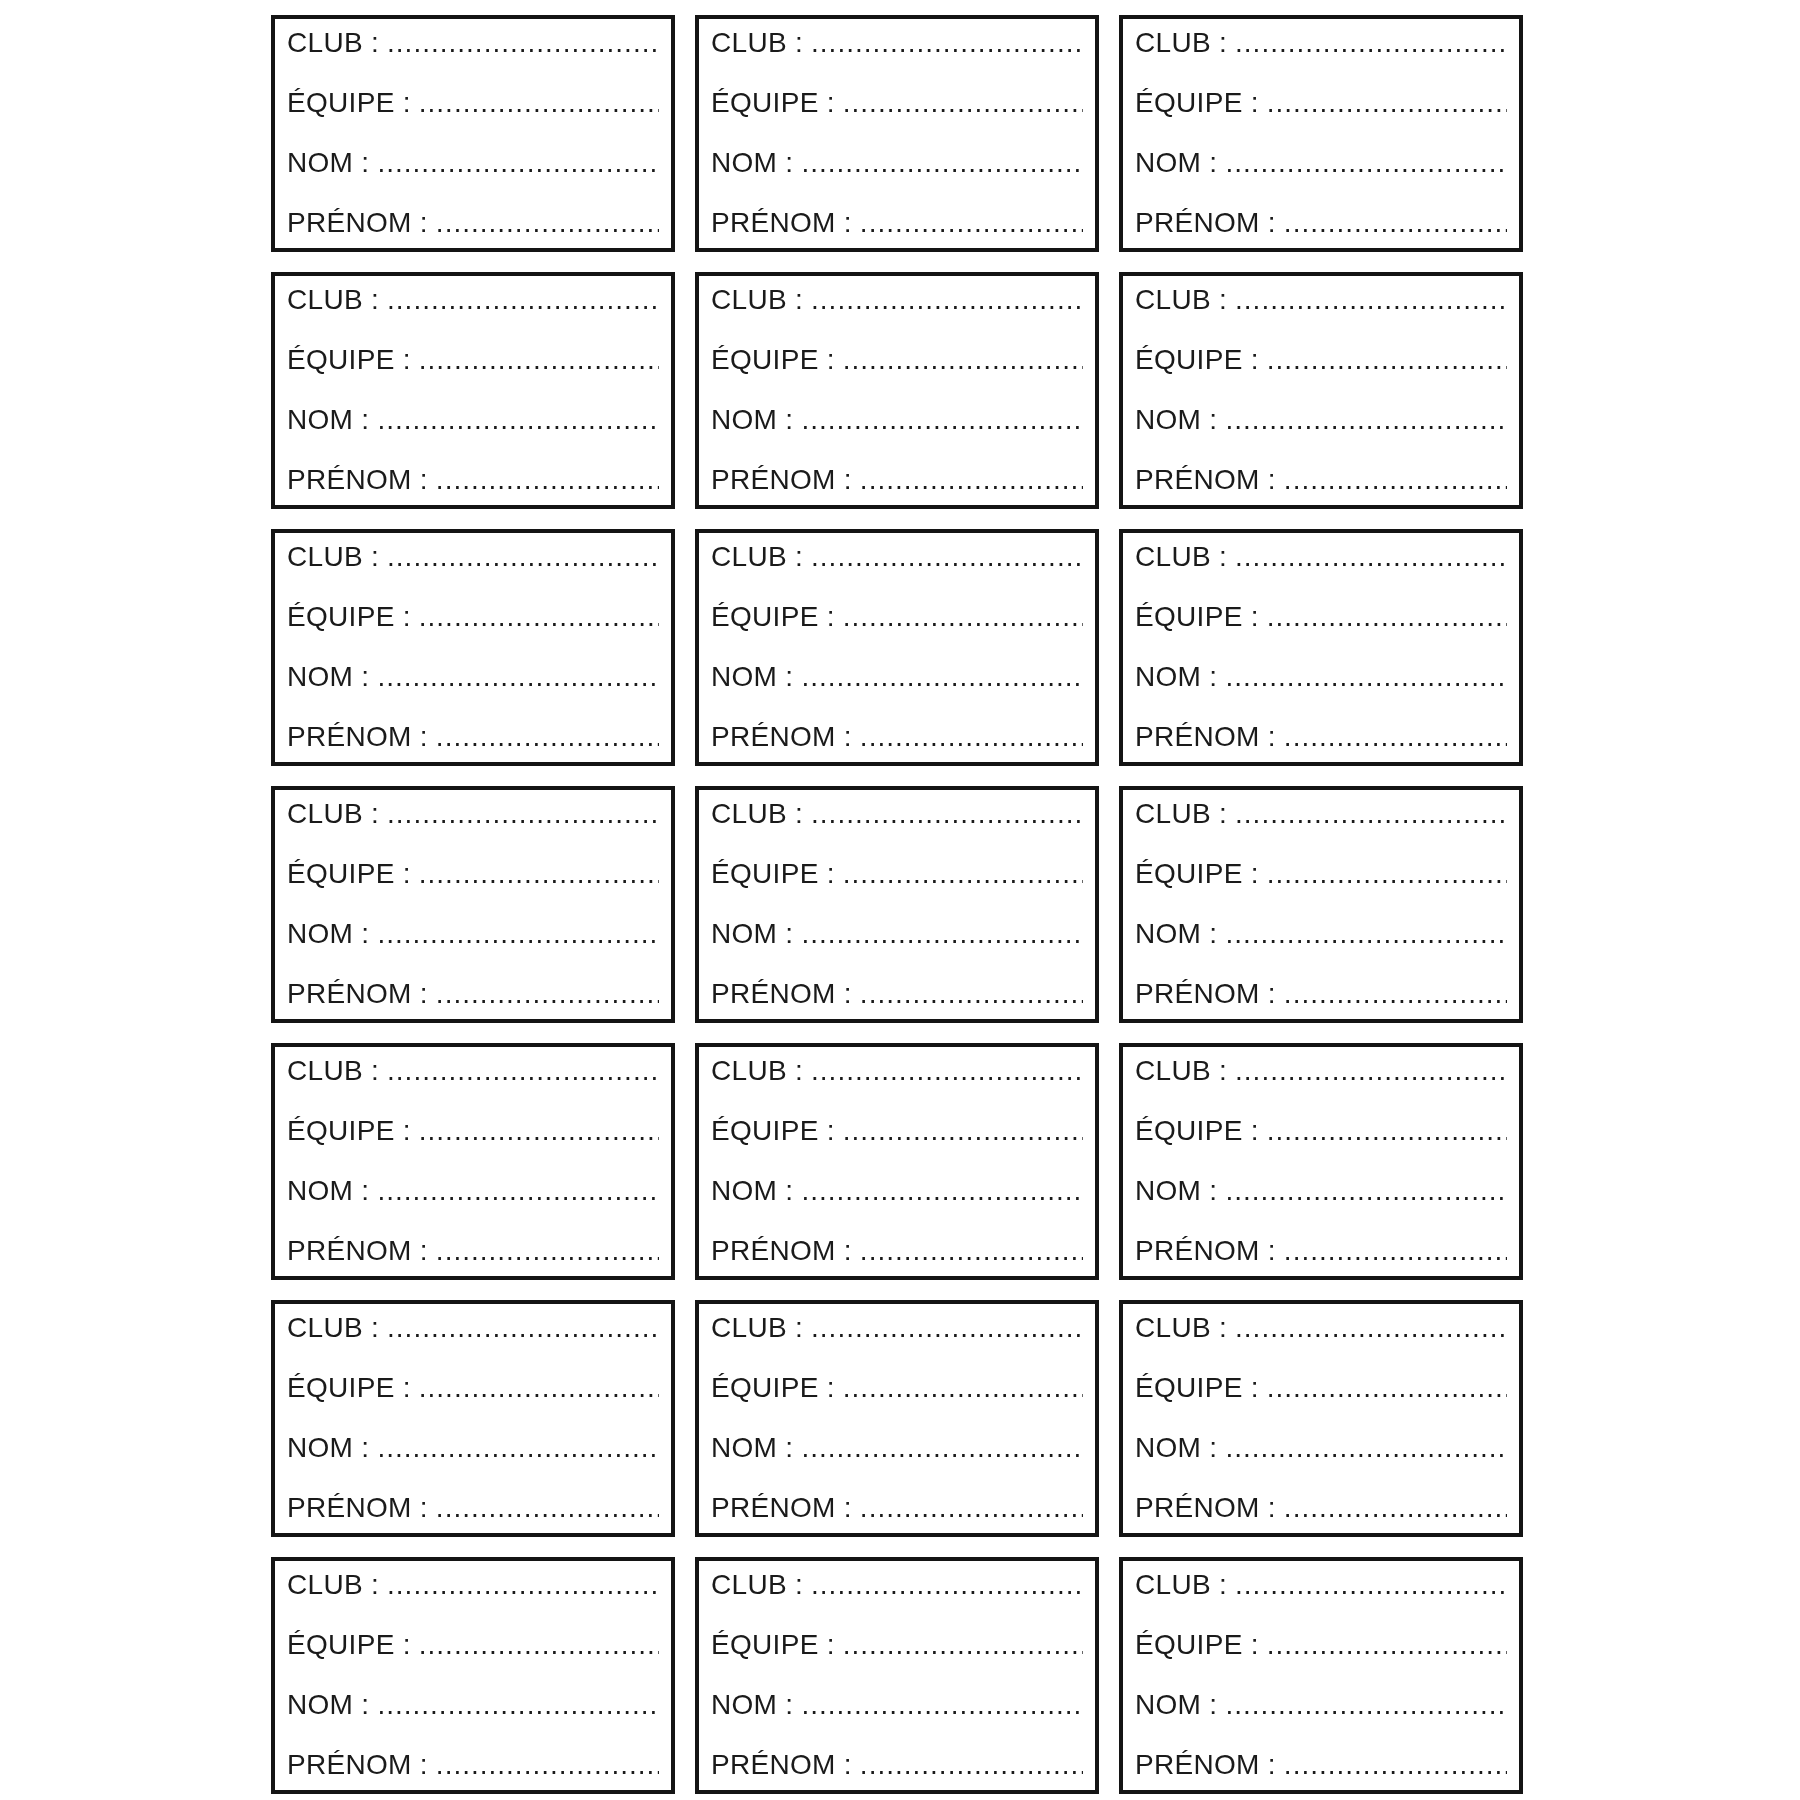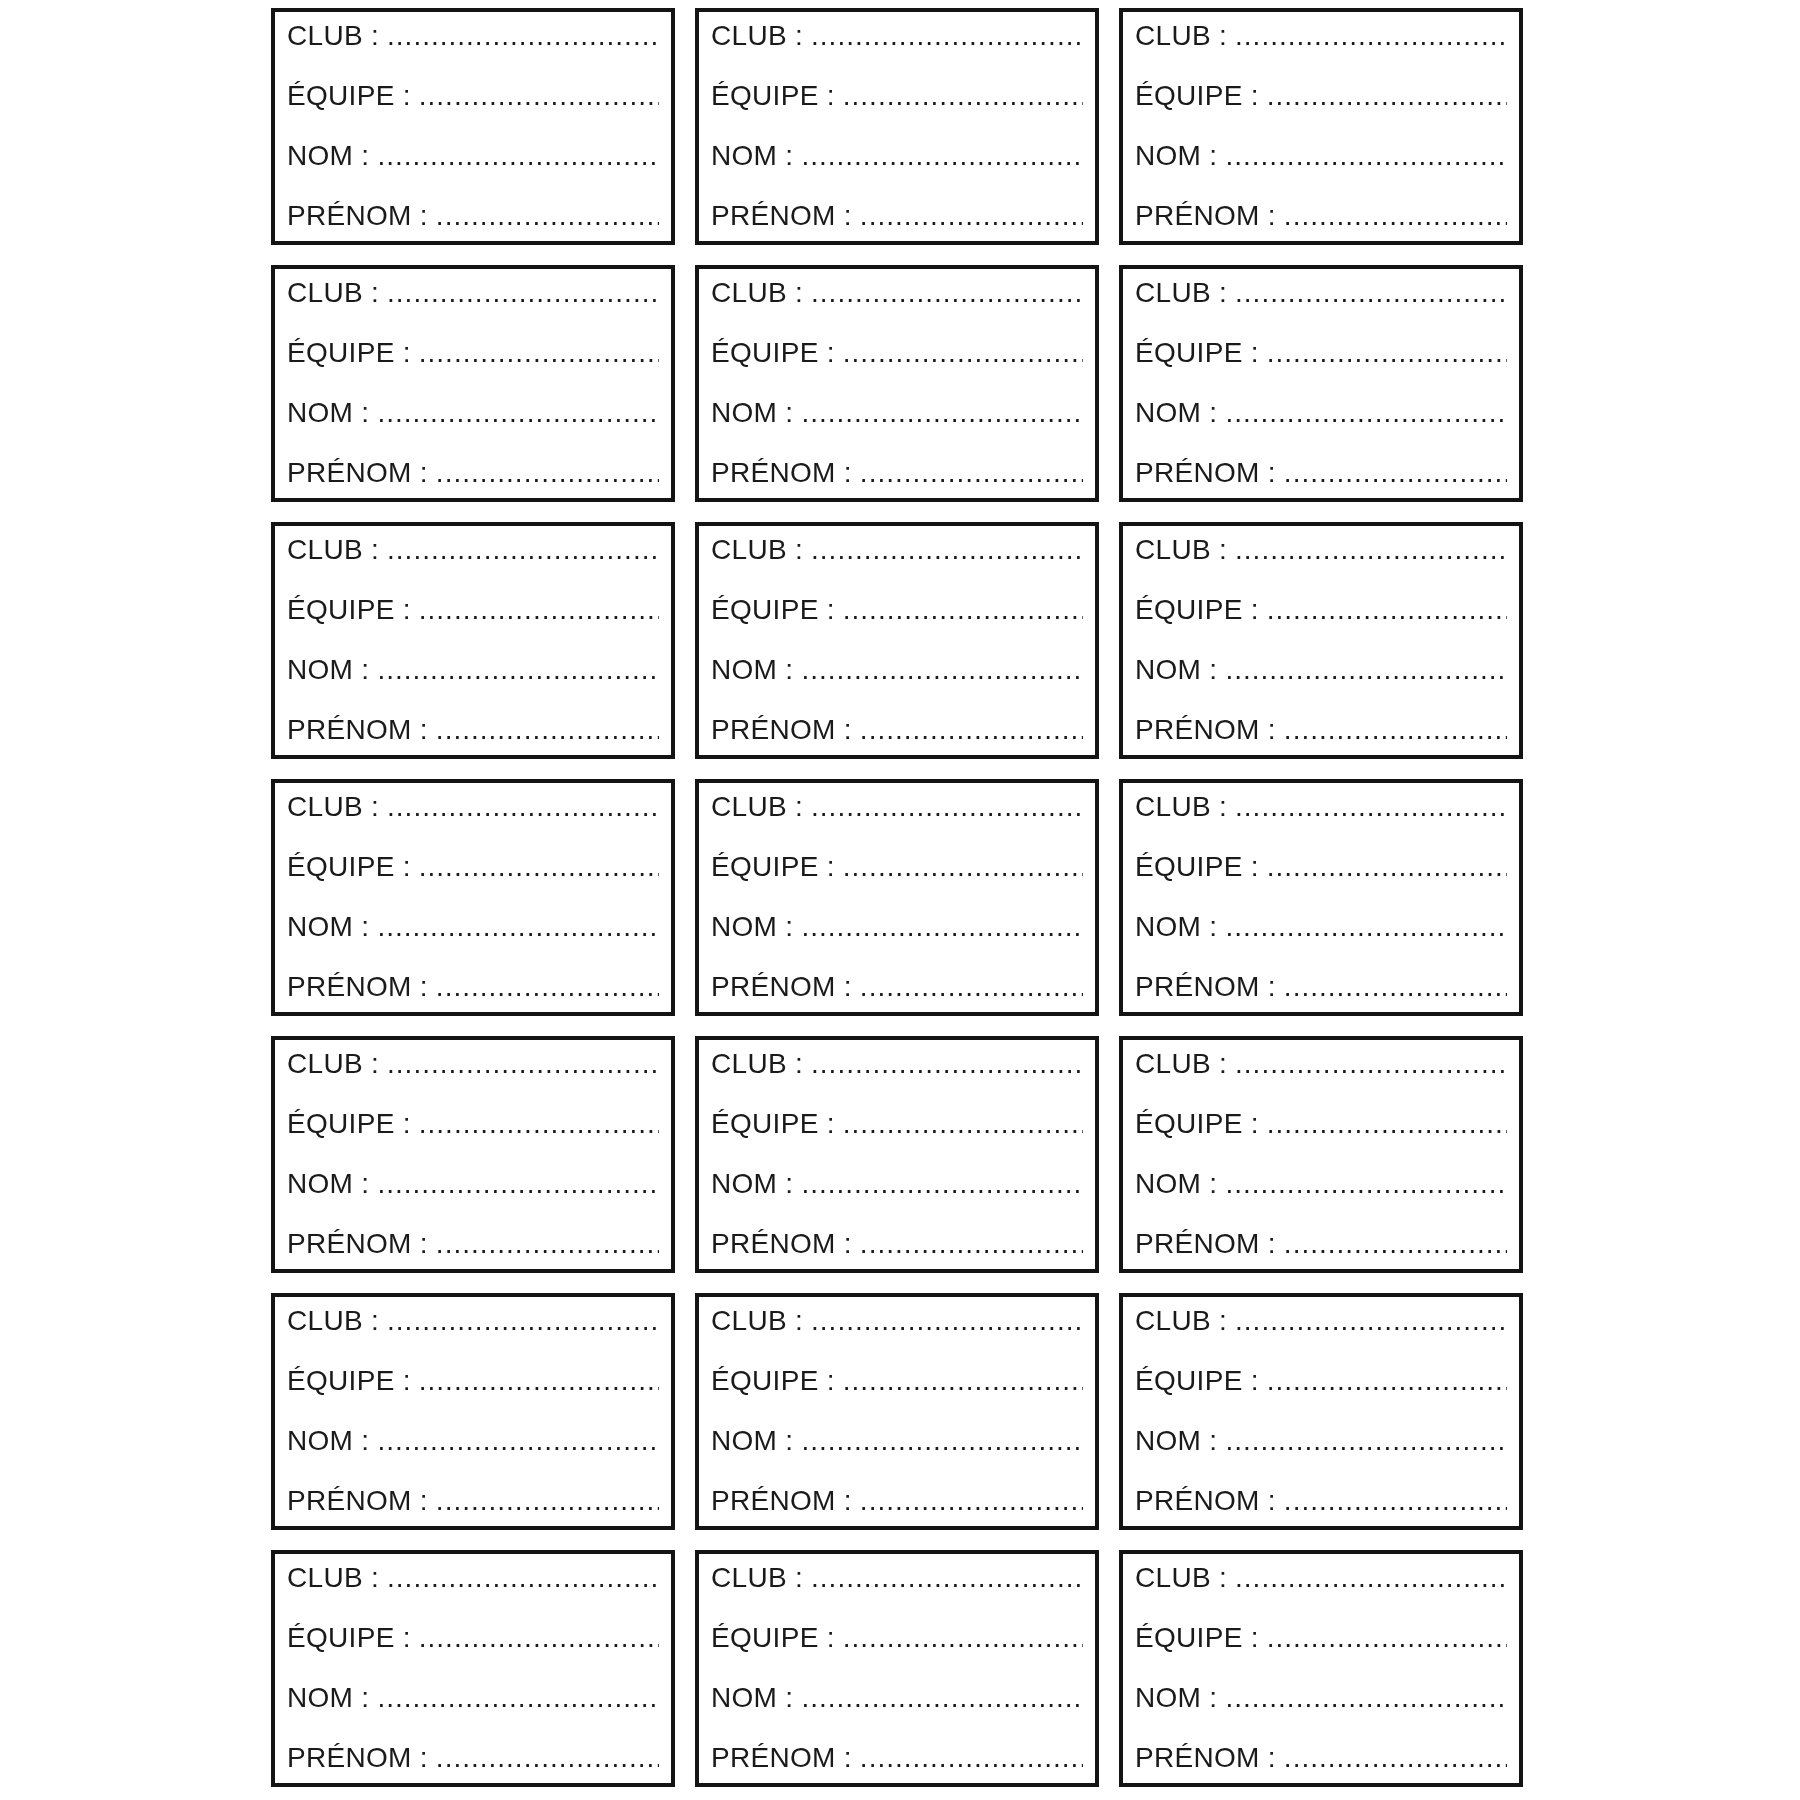--- a/index.html
+++ b/index.html
@@ -10,21 +10,21 @@
   body {
     position: relative;
     width: 1800px;
     height: 1800px;
     font-family: "Liberation Sans", sans-serif;
     color: #1a1a1a;
   }
   .sheet {
     position: absolute;
     left: 271px;
-    top: 8px;
+    top: 15px;
     display: grid;
     grid-template-columns: repeat(3, 404px);
     grid-auto-rows: 237px;
     column-gap: 20px;
     row-gap: 20px;
   }
   .card {
     box-sizing: border-box;
     border: 4px solid #141414;
     background: #ffffff;

